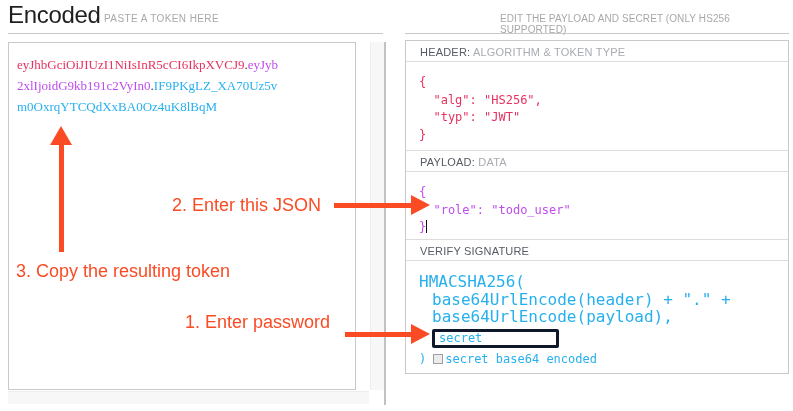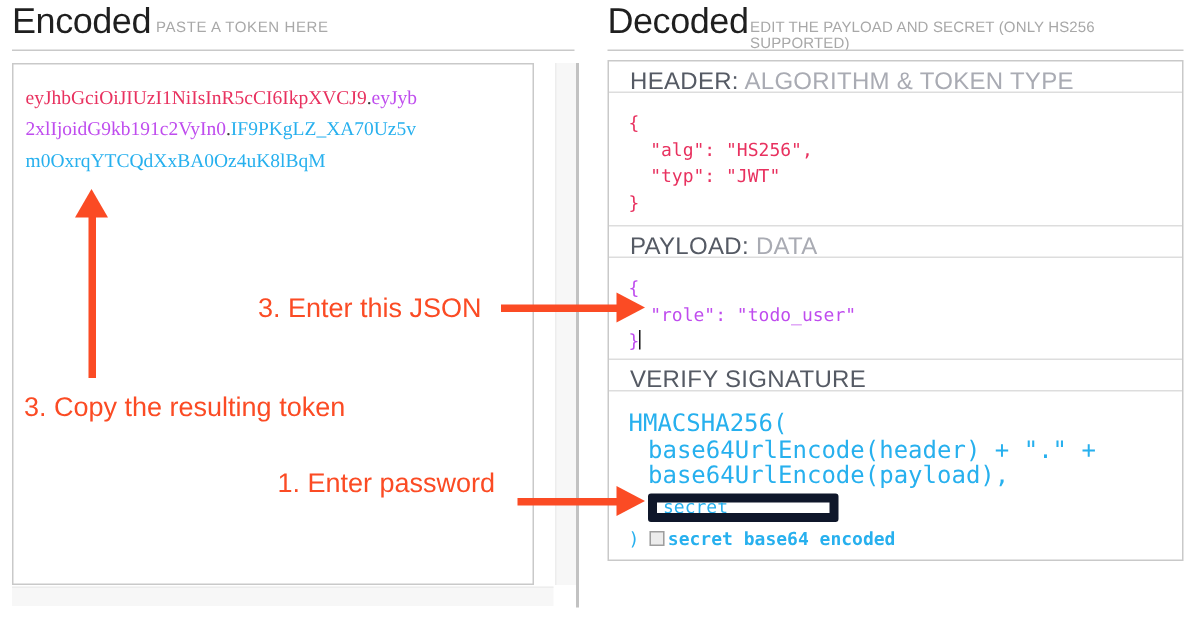--- a/index.html
+++ b/index.html
@@ -27,39 +27,39 @@
   .token-box{position:absolute;left:8px;top:42px;width:348px;height:348px;border:1px solid var(--border);background:#fff;cursor:text}
   .token-pre{font-family:Liberation Serif, serif;font-size:13px;line-height:21px;
              padding:11px 0 0 8px;width:calc(41ch + 8px);white-space:pre-wrap;word-break:break-all}
   .tok-h{color:var(--red)} .tok-p{color:var(--purple)} .tok-s{color:var(--cyan)} .tok-d{color:var(--dot)}
   .vscroll{position:absolute;left:370px;top:42px;width:14px;height:348px;background:var(--track);border-left:1px solid #ededed}
   .hscroll{position:absolute;left:8px;top:391px;width:361px;height:13px;background:var(--track);border-top:1px solid #ededed}
   .col-divider{position:absolute;left:384px;top:42px;width:2px;height:363px;background:#c2c2c2}
 
   
   .decoded-box{position:absolute;left:405px;top:40px;width:384px;height:334px;border:1px solid var(--border);background:#fff}
-  .row-label{height:21px;border-bottom:1px solid var(--divider);padding:5px 14px 0;font-size:16px;letter-spacing:.2px;white-space:nowrap}
+  .row-label{height:21px;border-bottom:1px solid var(--divider);padding:5px 14px 0;font-size:11px;letter-spacing:.2px;white-space:nowrap}
   .row-label .strong{color:var(--label-strong)}
   .row-label .muted{color:var(--label-muted)}
   .row-content{border-bottom:1px solid var(--divider)}
   #hdr-content{height:89px}
   #pl-content{height:68px}
   #sig-content{height:110px;border-bottom:none;padding-top:12px}
   .code-pre{font-family:"DejaVu Sans Mono","Liberation Mono",monospace;font-size:12px;line-height:17.5px;padding:12px 0 0 13px;white-space:pre}
   .json-red{color:var(--red)}
   .json-purple{color:var(--purple)}
   .caret{display:inline-block;width:1px;height:13px;background:#111;vertical-align:-2px}
   .sig-line{font-family:"DejaVu Sans Mono","Liberation Mono",monospace;font-size:16px;line-height:17.5px;color:var(--cyan);padding-left:13px;white-space:pre}
   .sig-line.indent{padding-left:26px}
-  .secret-input{display:block;margin:3px 0 2px 26px;width:127px;height:19px;border:6px solid #0f172a;border-radius:2px;
+  .secret-input{display:block;margin:3px 0 2px 26px;width:127px;height:19px;border:3px solid #0f172a;border-radius:2px;
                 font-family:"DejaVu Sans Mono","Liberation Mono",monospace;font-size:12px;color:var(--cyan);padding:0 4px;outline:none}
   .sig-close{display:flex;align-items:center;padding-left:13px;height:18px;
              font-family:"DejaVu Sans Mono","Liberation Mono",monospace;font-size:12px;color:var(--cyan)}
   .checkbox{width:10px;height:10px;background:#ececec;border:1px solid #9e9e9e;margin:0 2px 0 7px;flex:none}
-  .chk-label{font-weight:bold}
+  .chk-label{font-weight:normal}
 
   
   .annot{position:absolute;color:var(--annotation);font-size:18px;white-space:nowrap;z-index:5}
   #step3{left:16px;top:261px}
   #step2{left:172px;top:195px}
   #step1{left:185px;top:312px}
   .arrow-part{position:absolute;z-index:6}
   #up-line{left:59px;top:144px;width:5px;height:108px;background:var(--annotation)}
   #up-head{left:50px;top:126px;width:0;height:0;border-left:11px solid transparent;border-right:11px solid transparent;border-bottom:19px solid var(--annotation)}
   #a2-line{left:334px;top:203px;width:78px;height:5px;background:var(--annotation)}
@@ -67,21 +67,20 @@
   #a1-line{left:345px;top:332px;width:67px;height:5px;background:var(--annotation)}
   #a1-head{left:411px;top:324px;width:0;height:0;border-top:10px solid transparent;border-bottom:10px solid transparent;border-left:19px solid var(--annotation)}
 </style>
 </head>
 <body>
 
 <div class="stage">
 
   <div class="panel-title" id="enc-title">Encoded</div>
   <div class="panel-sub" id="enc-sub">PASTE A TOKEN HERE</div>
-  <div class="panel-title" id="dec-title">Decoded</div>
   <div class="panel-sub" id="dec-sub">EDIT THE PAYLOAD AND SECRET (ONLY HS256 SUPPORTED)</div>
   <div class="hrule" id="hr-left"></div>
   <div class="hrule" id="hr-right"></div>
 
   <div class="token-box">
     <div class="token-pre"><span class="tok-h">eyJhbGciOiJIUzI1NiIsInR5cCI6IkpXVCJ9</span><span class="tok-d">.</span><span class="tok-p">eyJyb2xlIjoidG9kb191c2VyIn0</span><span class="tok-d">.</span><span class="tok-s">IF9PKgLZ_XA70Uz5vm0OxrqYTCQdXxBA0Oz4uK8lBqM</span></div>
   </div>
   <div class="vscroll"></div>
   <div class="hscroll"></div>
   <div class="col-divider"></div>
@@ -118,21 +117,21 @@
       <input class="secret-input" type="text" value="secret" style="">
       <div class="sig-close">
         <span>)</span>
         <span class="checkbox"></span>
         <span class="chk-label">secret base64 encoded</span>
       </div>
     </div>
   </div>
 
   <div class="annot" id="step3">3. Copy the resulting token</div>
-  <div class="annot" id="step2">3. Enter this JSON</div>
+  <div class="annot" id="step2">2. Enter this JSON</div>
   <div class="annot" id="step1">1. Enter password</div>
   <div class="arrow-part" id="up-line"></div>
   <div class="arrow-part" id="up-head"></div>
   <div class="arrow-part" id="a2-line"></div>
   <div class="arrow-part" id="a2-head"></div>
   <div class="arrow-part" id="a1-line"></div>
   <div class="arrow-part" id="a1-head"></div>
 
 </div>
 

